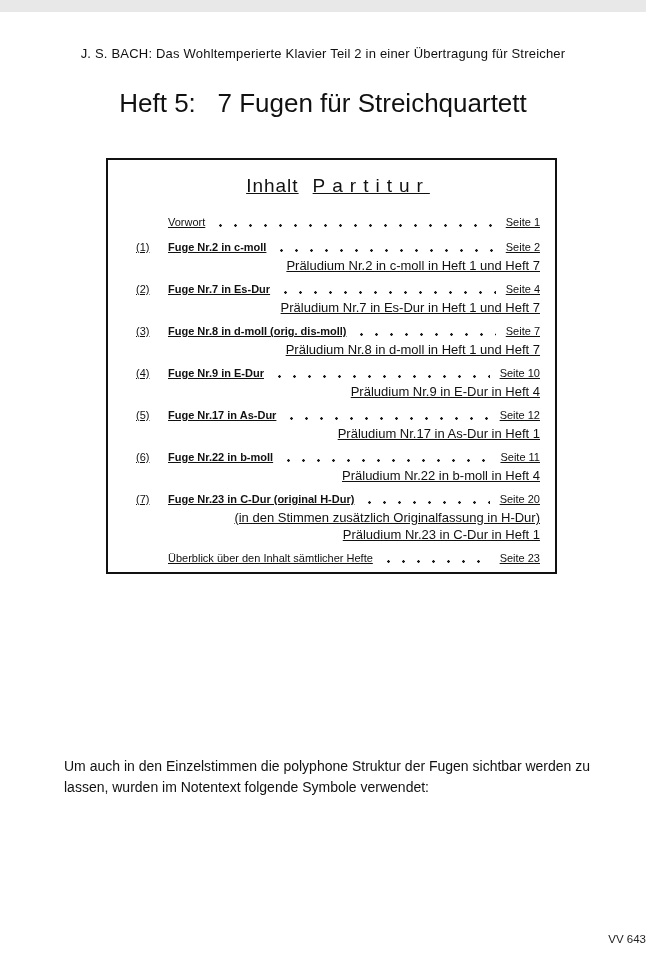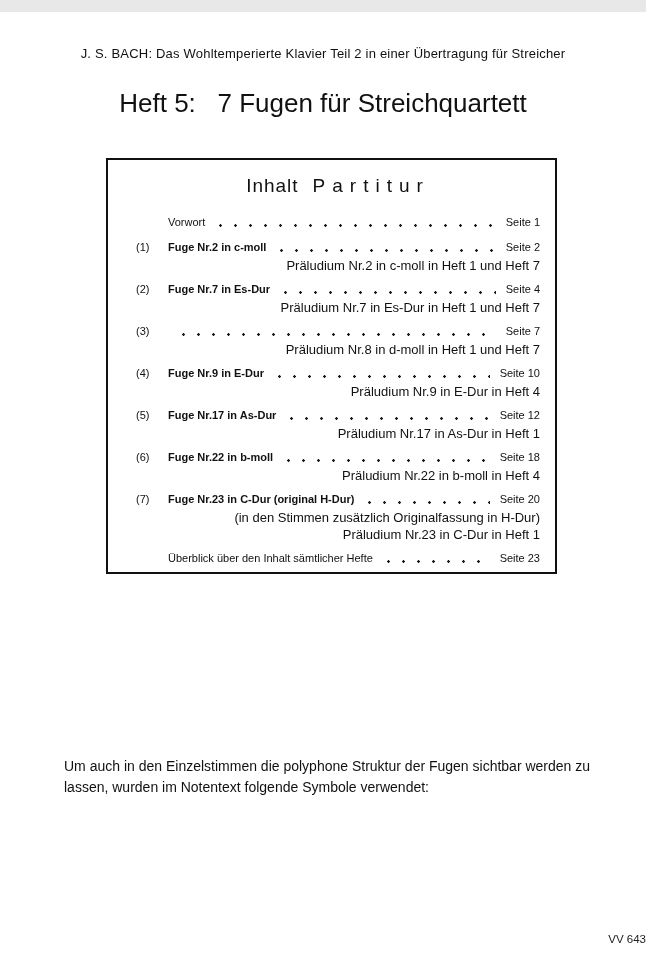--- a/index.html
+++ b/index.html
@@ -8,21 +8,21 @@
          font-family: "Liberation Sans", "DejaVu Sans", sans-serif; color: #111; }
   .page { position: absolute; left: 0; top: 12px; width: 646px; height: 965px;
           background: #ffffff; overflow: hidden; }
 
   .doc-header { position: absolute; top: 34px; left: 0; width: 100%;
                 text-align: center; font-size: 13px; letter-spacing: 0.2px; }
   .doc-title  { position: absolute; top: 76px; left: 0; width: 100%;
                 text-align: center; font-size: 26px; white-space: pre; }
 
   .toc-box { position: absolute; left: 106px; top: 146px; width: 451px; height: 416px;
-             border: 2px solid #111; padding: 10px 15px 8px 28px; }
+             border: 2px solid #111; padding: 10px 15px 8px 28px; text-decoration: underline; }
   .toc-heading { text-align: center; font-size: 19px; line-height: 24px;
                  margin: 4px 0 14px 0; }
   .toc-heading .w1 { margin-right: 14px; letter-spacing: 1px; }
   .toc-heading .w2 { letter-spacing: 7px; }
 
   .toc-entry { margin-bottom: 5px; }
   .toc-main  { display: flex; align-items: baseline; font-size: 11px; line-height: 20px; }
   .toc-num   { width: 32px; flex-shrink: 0; }
   .toc-title.bold { font-weight: bold; }
   .toc-leader { flex: 1; align-self: stretch; margin: 0 10px 0 8px; min-width: 20px;
@@ -77,20 +77,21 @@
       <span class="toc-title bold">Fuge Nr.7 in Es-Dur</span>
       <span class="toc-leader"></span>
       <span class="toc-page">Seite 4</span>
     </div>
   <div class="toc-subtitle">Präludium Nr.7 in Es-Dur in Heft 1 und Heft 7</div>
         </div>
 
   <div class="toc-entry">
     <div class="toc-main">
       <span class="toc-num">(3)</span>
+      <span class="toc-title bold">Fuge Nr.8 in d-moll (orig. dis-moll)</span>
       <span class="toc-leader"></span>
       <span class="toc-page">Seite 7</span>
     </div>
   <div class="toc-subtitle">Präludium Nr.8 in d-moll in Heft 1 und Heft 7</div>
         </div>
 
   <div class="toc-entry">
     <div class="toc-main">
       <span class="toc-num">(4)</span>
       <span class="toc-title bold">Fuge Nr.9 in E-Dur</span>
@@ -108,21 +109,21 @@
       <span class="toc-page">Seite 12</span>
     </div>
   <div class="toc-subtitle">Präludium Nr.17 in As-Dur in Heft 1</div>
         </div>
 
   <div class="toc-entry">
     <div class="toc-main">
       <span class="toc-num">(6)</span>
       <span class="toc-title bold">Fuge Nr.22 in b-moll</span>
       <span class="toc-leader"></span>
-      <span class="toc-page">Seite 18</span>
+      <span class="toc-page">Seite 11</span>
     </div>
   <div class="toc-subtitle">Präludium Nr.22 in b-moll in Heft 4</div>
         </div>
 
   <div class="toc-entry">
     <div class="toc-main">
       <span class="toc-num">(7)</span>
       <span class="toc-title bold">Fuge Nr.23 in C-Dur (original H-Dur)</span>
       <span class="toc-leader"></span>
       <span class="toc-page">Seite 20</span>

